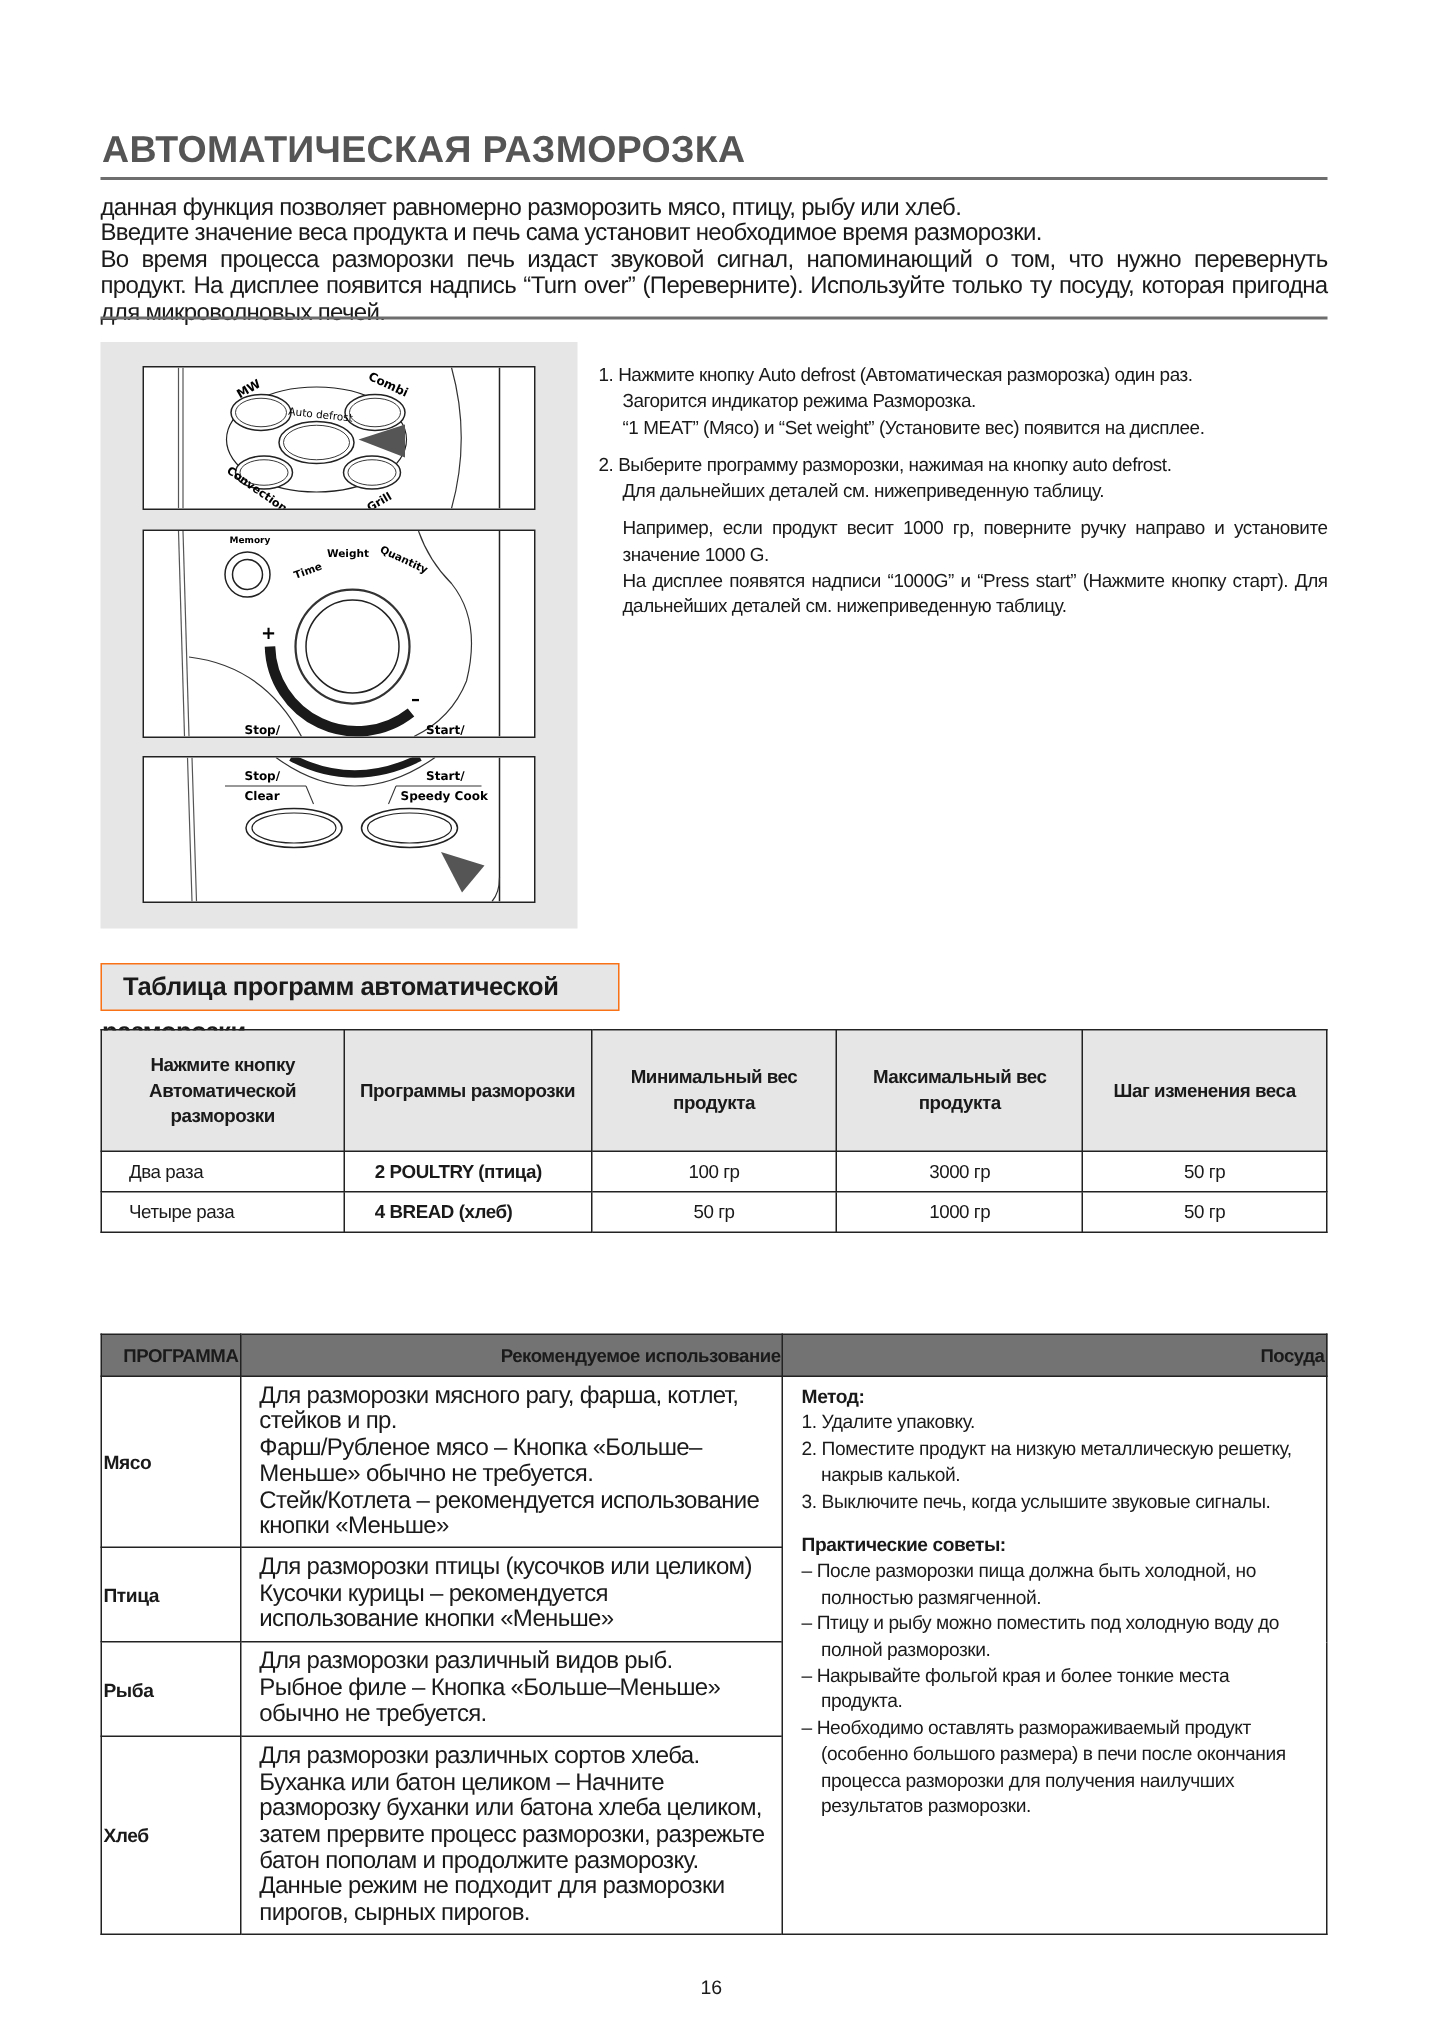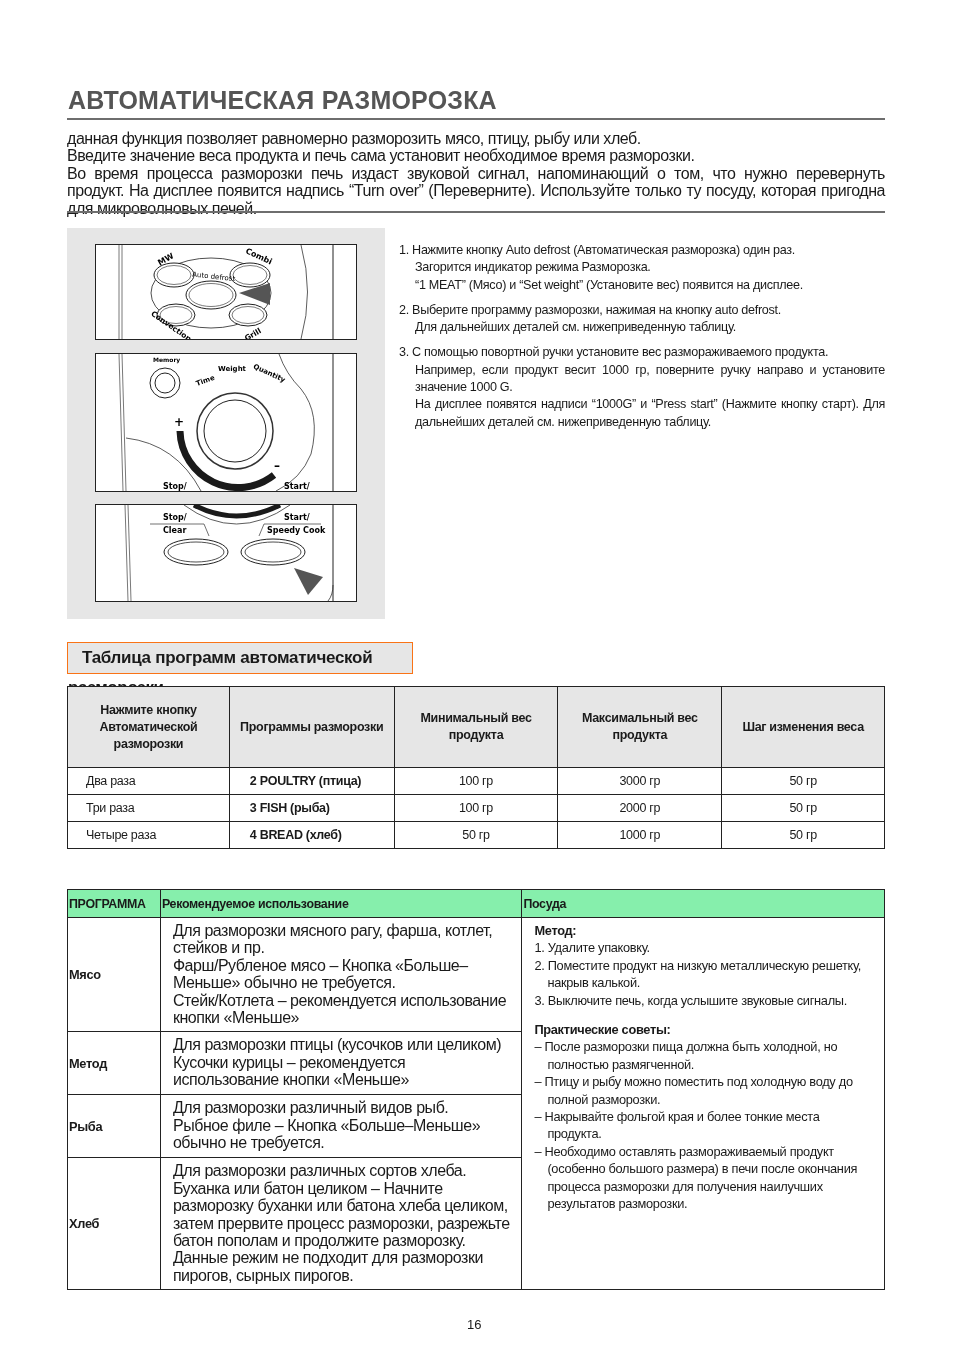--- a/index.html
+++ b/index.html
@@ -35,21 +35,21 @@
   table { border-collapse: collapse; position: absolute; font-size: 12.5px; letter-spacing: -0.3px; }
   table td, table th { border: 1px solid #222; }
   .t1 { left: 67px; top: 686px; width: 818px; border-radius: 15px; }
   .t1 th { background: #e6e6e6; font-weight: bold; text-align: center; height: 80px; padding: 0 6px; line-height: 17px; }
   .t1 td { height: 26px; padding: 0; }
   .t1 td.c0 { padding-left: 18px; }
   .t1 td.c1 { padding-left: 20px; font-weight: bold; }
   .t1 td.num { text-align: center; }
 
   .t2 { left: 67px; top: 889px; width: 818px; }
-  .t2 th { background: #86efac; font-weight: bold; height: 25px; text-align: left; font-size: 12.4px; margin-top: 24px; }
+  .t2 th { background: #737373; font-weight: bold; height: 25px; text-align: right; font-size: 12.4px; margin-top: 24px; }
   .t2 td.prog { font-weight: bold; text-align: left; width: 90px; font-size: 12.8px; }
   .t2 td.use { padding: 4px 8px 5px 12px; font-size: 16px; line-height: 17.4px; vertical-align: top; letter-spacing: -0.45px; }
   .t2 td.dish { vertical-align: top; padding: 4px 10px 6px 12px; font-size: 12.8px; line-height: 17.4px; width: 340px; margin-top: 26px; }
   .dish .h { font-weight: bold; }
   .dish .item { padding-left: 13px; text-indent: -13px; }
   .dish .gap { height: 12px; }
   .pagenum { left: 467px; top: 1279px; font-size: 13px; margin-top: 38px; }
 </style>
 </head>
 <body>
@@ -162,21 +162,20 @@
   <div class="step">
     <div class="ln first">1. Нажмите кнопку Auto defrost (Автоматическая разморозка) один раз.</div>
     <div class="ln">Загорится индикатор режима Разморозка.</div>
     <div class="ln">“1 MEAT” (Мясо) и “Set weight” (Установите вес) появится на дисплее.</div>
   </div>
   <div class="step">
     <div class="ln first">2. Выберите программу разморозки, нажимая на кнопку auto defrost.</div>
     <div class="ln">Для дальнейших деталей см. нижеприведенную таблицу.</div>
   </div>
   <div class="step">
-    <div class="ln first">3. С помощью повортной ручки установите вес размораживаемого продукта.</div>
     <div class="ln just">Например, если продукт весит 1000 гр, поверните ручку направо и установите значение 1000 G.</div>
     <div class="ln just">На дисплее появятся надписи “1000G” и “Press start” (Нажмите кнопку старт). Для дальнейших деталей см. нижеприведенную таблицу.</div>
   </div>
 </div>
 
 <div class="abs caption">Таблица программ автоматической разморозки</div>
 
 <table class="t1">
   <colgroup>
       <col style="width:162px">
@@ -193,27 +192,20 @@
       <th>Максимальный вес продукта</th>
       <th>Шаг изменения веса</th>
     </tr>
   </thead>
   <tbody>
     <tr>
       <td class="c0">Два раза</td>
       <td class="c1">2 POULTRY (птица)</td>
       <td class="num">100 гр</td>
       <td class="num">3000 гр</td>
-      <td class="num">50 гр</td>
-    </tr>
-    <tr>
-      <td class="c0">Три раза</td>
-      <td class="c1">3 FISH (рыба)</td>
-      <td class="num">100 гр</td>
-      <td class="num">2000 гр</td>
       <td class="num">50 гр</td>
     </tr>
     <tr>
       <td class="c0">Четыре раза</td>
       <td class="c1">4 BREAD (хлеб)</td>
       <td class="num">50 гр</td>
       <td class="num">1000 гр</td>
       <td class="num">50 гр</td>
     </tr>
   </tbody>
@@ -247,21 +239,21 @@
         <div class="item">3. Выключите печь, когда услышите звуковые сигналы.</div>
         <div class="gap"></div>
         <div class="h">Практические советы:</div>
         <div class="item">– После разморозки пища должна быть холодной, но полностью размягченной.</div>
         <div class="item">– Птицу и рыбу можно поместить под холодную воду до полной разморозки.</div>
         <div class="item">– Накрывайте фольгой края и более тонкие места продукта.</div>
         <div class="item">– Необходимо оставлять размораживаемый продукт (особенно большого размера) в печи после окончания процесса разморозки для получения наилучших результатов разморозки.</div>
       </td>
     </tr>
     <tr style="height:63px">
-      <td class="prog">Метод</td>
+      <td class="prog">Птица</td>
       <td class="use">
         <div>Для разморозки птицы (кусочков или целиком)</div>
         <div>Кусочки курицы – рекомендуется использование кнопки «Меньше»</div>
       </td>
     </tr>
     <tr style="height:63px">
       <td class="prog">Рыба</td>
       <td class="use">
         <div>Для разморозки различный видов рыб.</div>
         <div>Рыбное филе – Кнопка «Больше–Меньше» обычно не требуется.</div>

